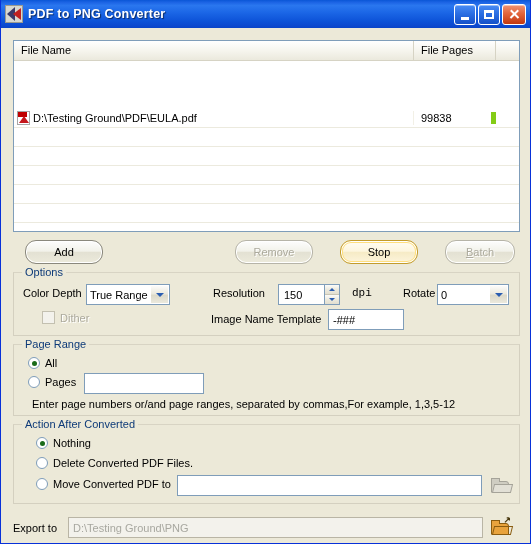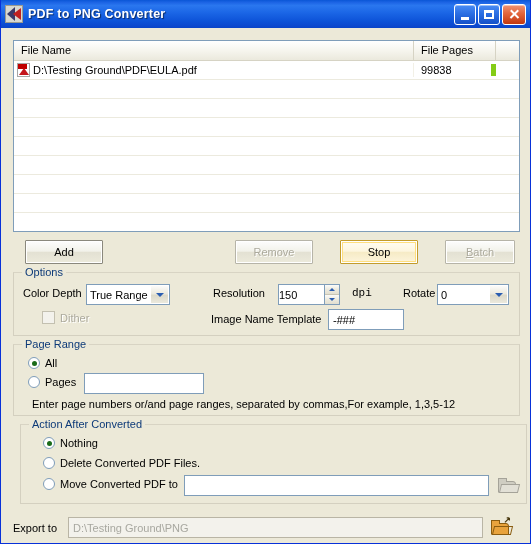--- a/index.html
+++ b/index.html
@@ -92,21 +92,21 @@
     border-right: 1px solid #d6d3c4;
     box-sizing: border-box;
     padding: 3px 0 0 7px;
     font-size: 11px;
     color: #000;
     white-space: nowrap;
   }
   .lv-th.c1 { width: 400px; }
   .lv-th.c2 { width: 82px; }
   .lv-th.c3 { flex: 1 1 auto; border-right: none; }
-  .lv-body { position: relative; }
+  .lv-body { position: relative; margin-top: 48px; }
   .lv-row { display: flex; height: 19px; border-bottom: 1px solid #eceade; box-sizing: border-box; align-items: center; }
   .lv-cell { box-sizing: border-box; font-size: 11px; color: #000; white-space: nowrap; overflow: hidden; display: flex; align-items: center; }
   .lv-cell.c1 { width: 400px; padding-left: 3px; border-right: 1px solid #f2f0e6; }
   .lv-cell.c2 { width: 82px; padding-left: 7px; border-right: 5px solid #84cc16; }
   .lv-cell.c3 { flex: 1 1 auto; }
   .pdf-icon {
     width: 13px; height: 14px; flex: 0 0 13px; margin-right: 3px;
     position: relative; background: #ffffff; border: 1px solid #a6a6a6; box-sizing: border-box;
   }
   .pdf-icon::before {
@@ -118,21 +118,21 @@
     border-left: 5px solid transparent; border-right: 5px solid transparent;
     border-bottom: 7px solid #c4161c;
   }
 
   
   .btnrow { position: absolute; left: 12px; top: 212px; width: 507px; height: 28px; }
   .xpbtn {
     position: absolute; top: 0; height: 24px;
     background: linear-gradient(to bottom, #fdfdfd 0%, #f2f2ea 46%, #e3e1d3 52%, #eceadb 100%);
     border: 1px solid #8a887d;
-    border-radius: 1px;
+    border-radius: 11px;
     box-sizing: border-box;
     font-family: "Liberation Sans", sans-serif;
     font-size: 11px; color: #000;
     display: flex; align-items: center; justify-content: center;
     box-shadow: inset 0 0 0 1px #ffffff;
     cursor: default;
   }
   .xpbtn.disabled { color: #acaa9d; text-shadow: 1px 1px 0 #ffffff; border-color: #b6b4a8; }
   .xpbtn.focused {
     border: 1px solid #c39c2c;
@@ -154,21 +154,21 @@
     box-sizing: border-box;
   }
   .group > .gl {
     position: absolute; top: -7px; left: 8px;
     background: #ECE9D8; padding: 0 3px;
     font-size: 11px; color: #0d3a78;
     white-space: nowrap;
   }
   .g-options  { left: 12px; top: 244px;  width: 507px; height: 64px; }
   .g-range    { left: 12px; top: 316px;  width: 507px; height: 72px; }
-  .g-action   { left: 19px; top: 396px;  width: 507px; height: 80px; }
+  .g-action   { left: 12px; top: 396px;  width: 507px; height: 80px; }
 
   .lbl { position: absolute; font-size: 11px; color: #000; white-space: nowrap; }
   .lbl.dis { color: #acaa9d; text-shadow: 1px 1px 0 #fff; }
 
   
   .combo {
     position: absolute; height: 21px;
     background: #ffffff; border: 1px solid #7f9db9;
     box-sizing: border-box; display: flex; align-items: center;
     font-size: 11px; color: #000; padding-left: 3px; overflow: hidden;
@@ -189,21 +189,21 @@
     position: absolute; height: 21px;
     background: #ffffff; border: 1px solid #7f9db9;
     box-sizing: border-box; display: flex; align-items: center;
     font-size: 11px; color: #000; padding-left: 4px; overflow: hidden;
   }
   .tbox.dis { background: #f3f2ec; color: #a8a8a0; border-color: #b9b5a5; }
   
   .spin { position: absolute; height: 21px; display: flex; }
   .spin .inp {
     flex: 1 1 auto; background: #ffffff; border: 1px solid #7f9db9; border-right: none;
-    box-sizing: border-box; display: flex; align-items: center; font-size: 11px;
+    box-sizing: border-box; display: flex; align-items: center; padding-left: 5px; font-size: 11px;
   }
   .spin .btns {
     width: 16px; display: flex; flex-direction: column;
     border: 1px solid #7f9db9; box-sizing: border-box;
   }
   .spin .sb {
     flex: 1 1 50%; display: flex; align-items: center; justify-content: center;
     background: linear-gradient(to bottom, #fbfbfa 0%, #eceade 50%, #e2dfd0 100%);
   }
   .spin .sb.top { border-bottom: 1px solid #c8c5b4; }

